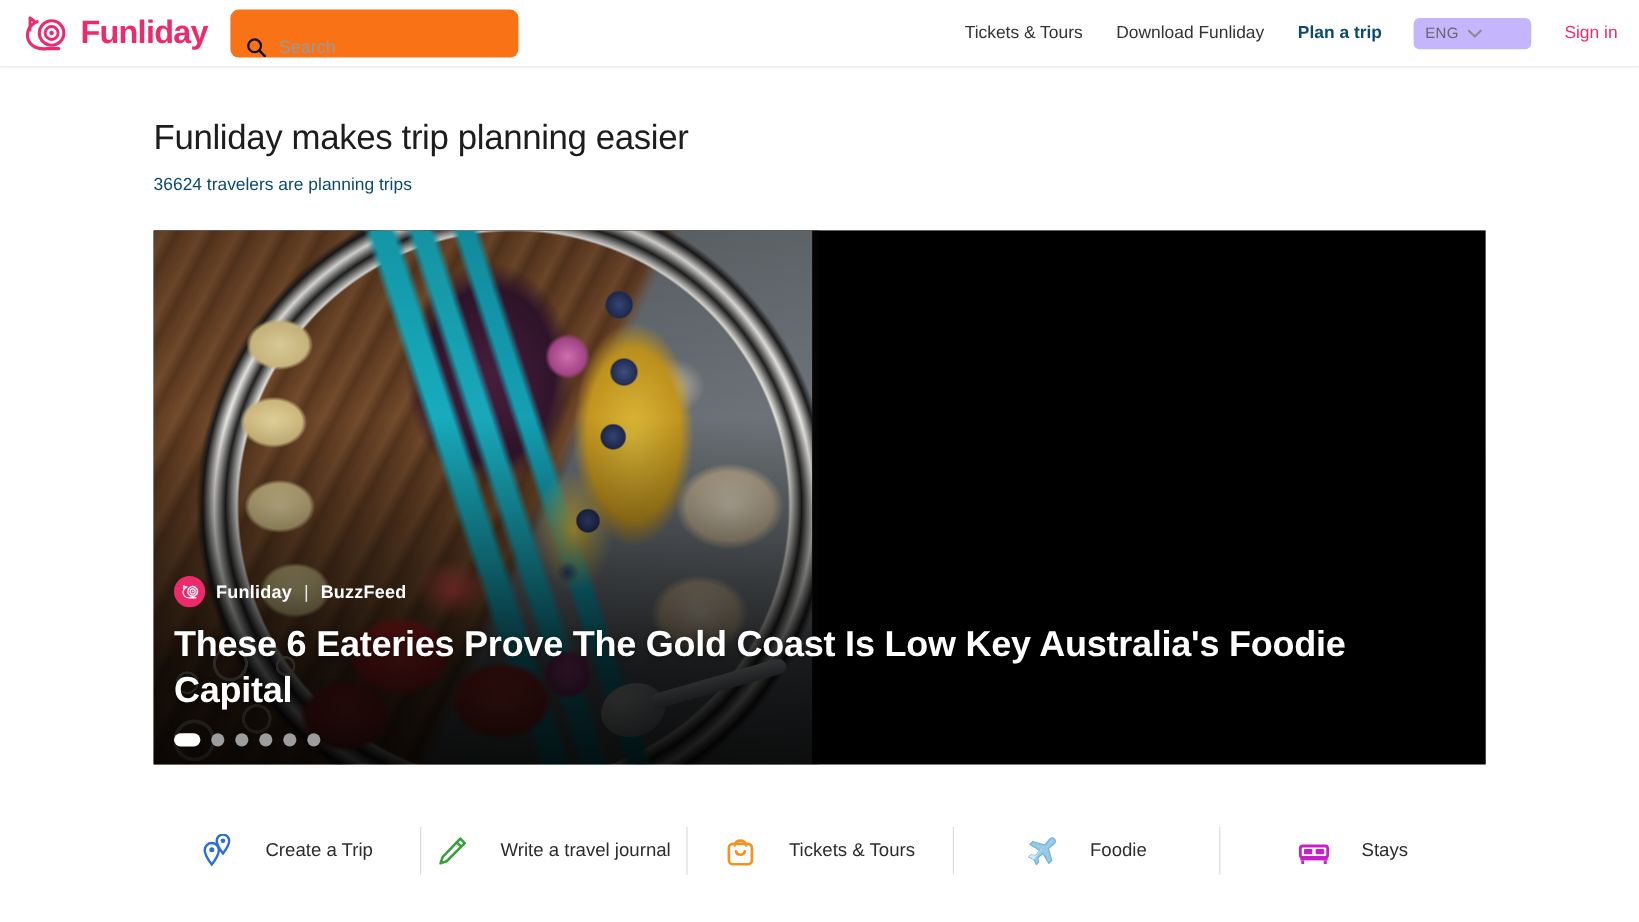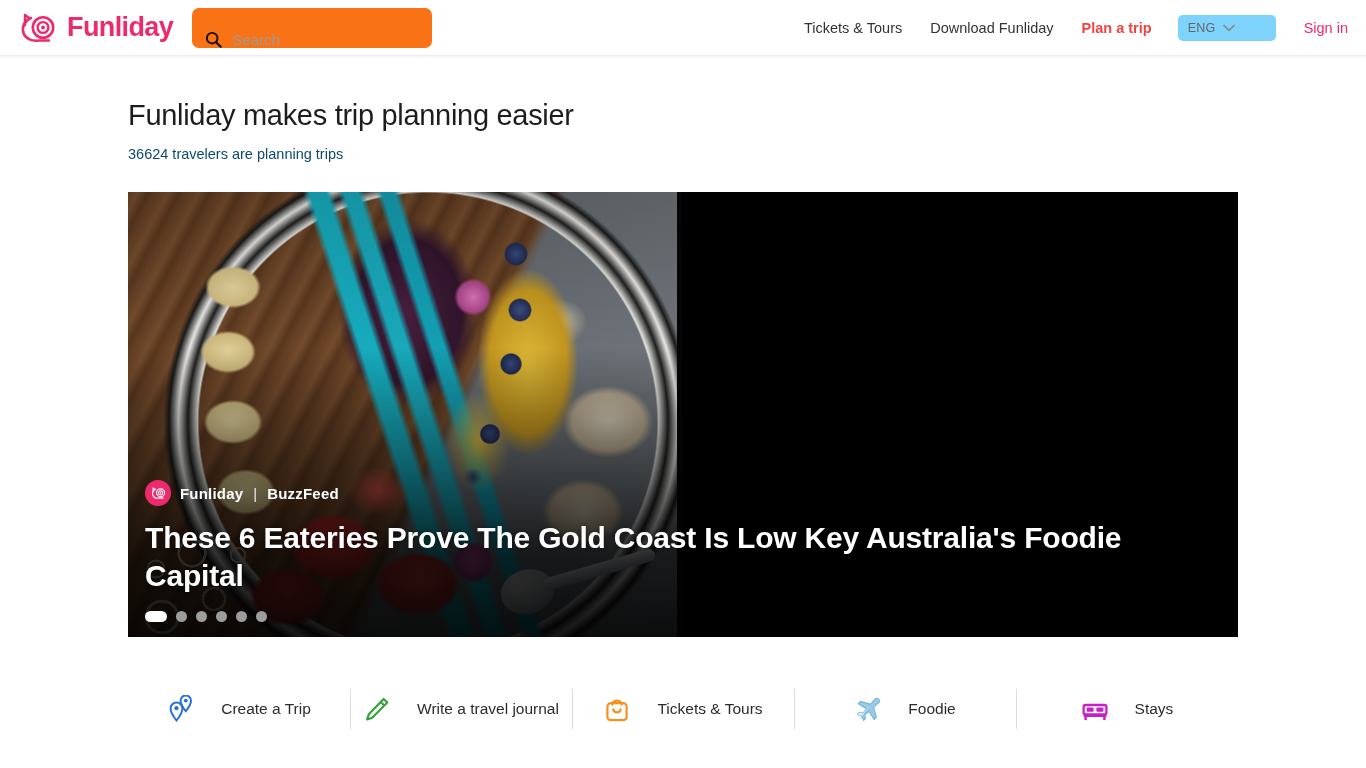--- a/index.html
+++ b/index.html
@@ -61,27 +61,27 @@
     gap: 0;
     padding-right: 16px;
   }
   .nav-link {
     font-size: 14.5px;
     color: #333333;
     padding: 0 14px;
     white-space: nowrap;
     cursor: pointer;
   }
-  .nav-link.accent { color: #ef4444; font-weight: bold; }
+  .nav-link.accent { color: #0c4a6e; font-weight: bold; }
   .nav-link.signin { color: #ED2A6C; font-weight: normal; padding-right: 2px; }
 
   .lang {
     margin: 0 14px 0 12px;
     height: 26px; width: 98px;
-    background: #7dd3fc;
+    background: #c4b5fd;
     border-radius: 5px;
     display: flex; align-items: center;
     padding: 0 10px; gap: 7px;
     cursor: pointer;
   }
   .lang-text { font-size: 12.5px; color: #666666; letter-spacing: 0.3px; }
   .chev { width: 12px; height: 8px; display:block; }
 
   
   .wrap { width: 1366px; padding: 0 128px; }

